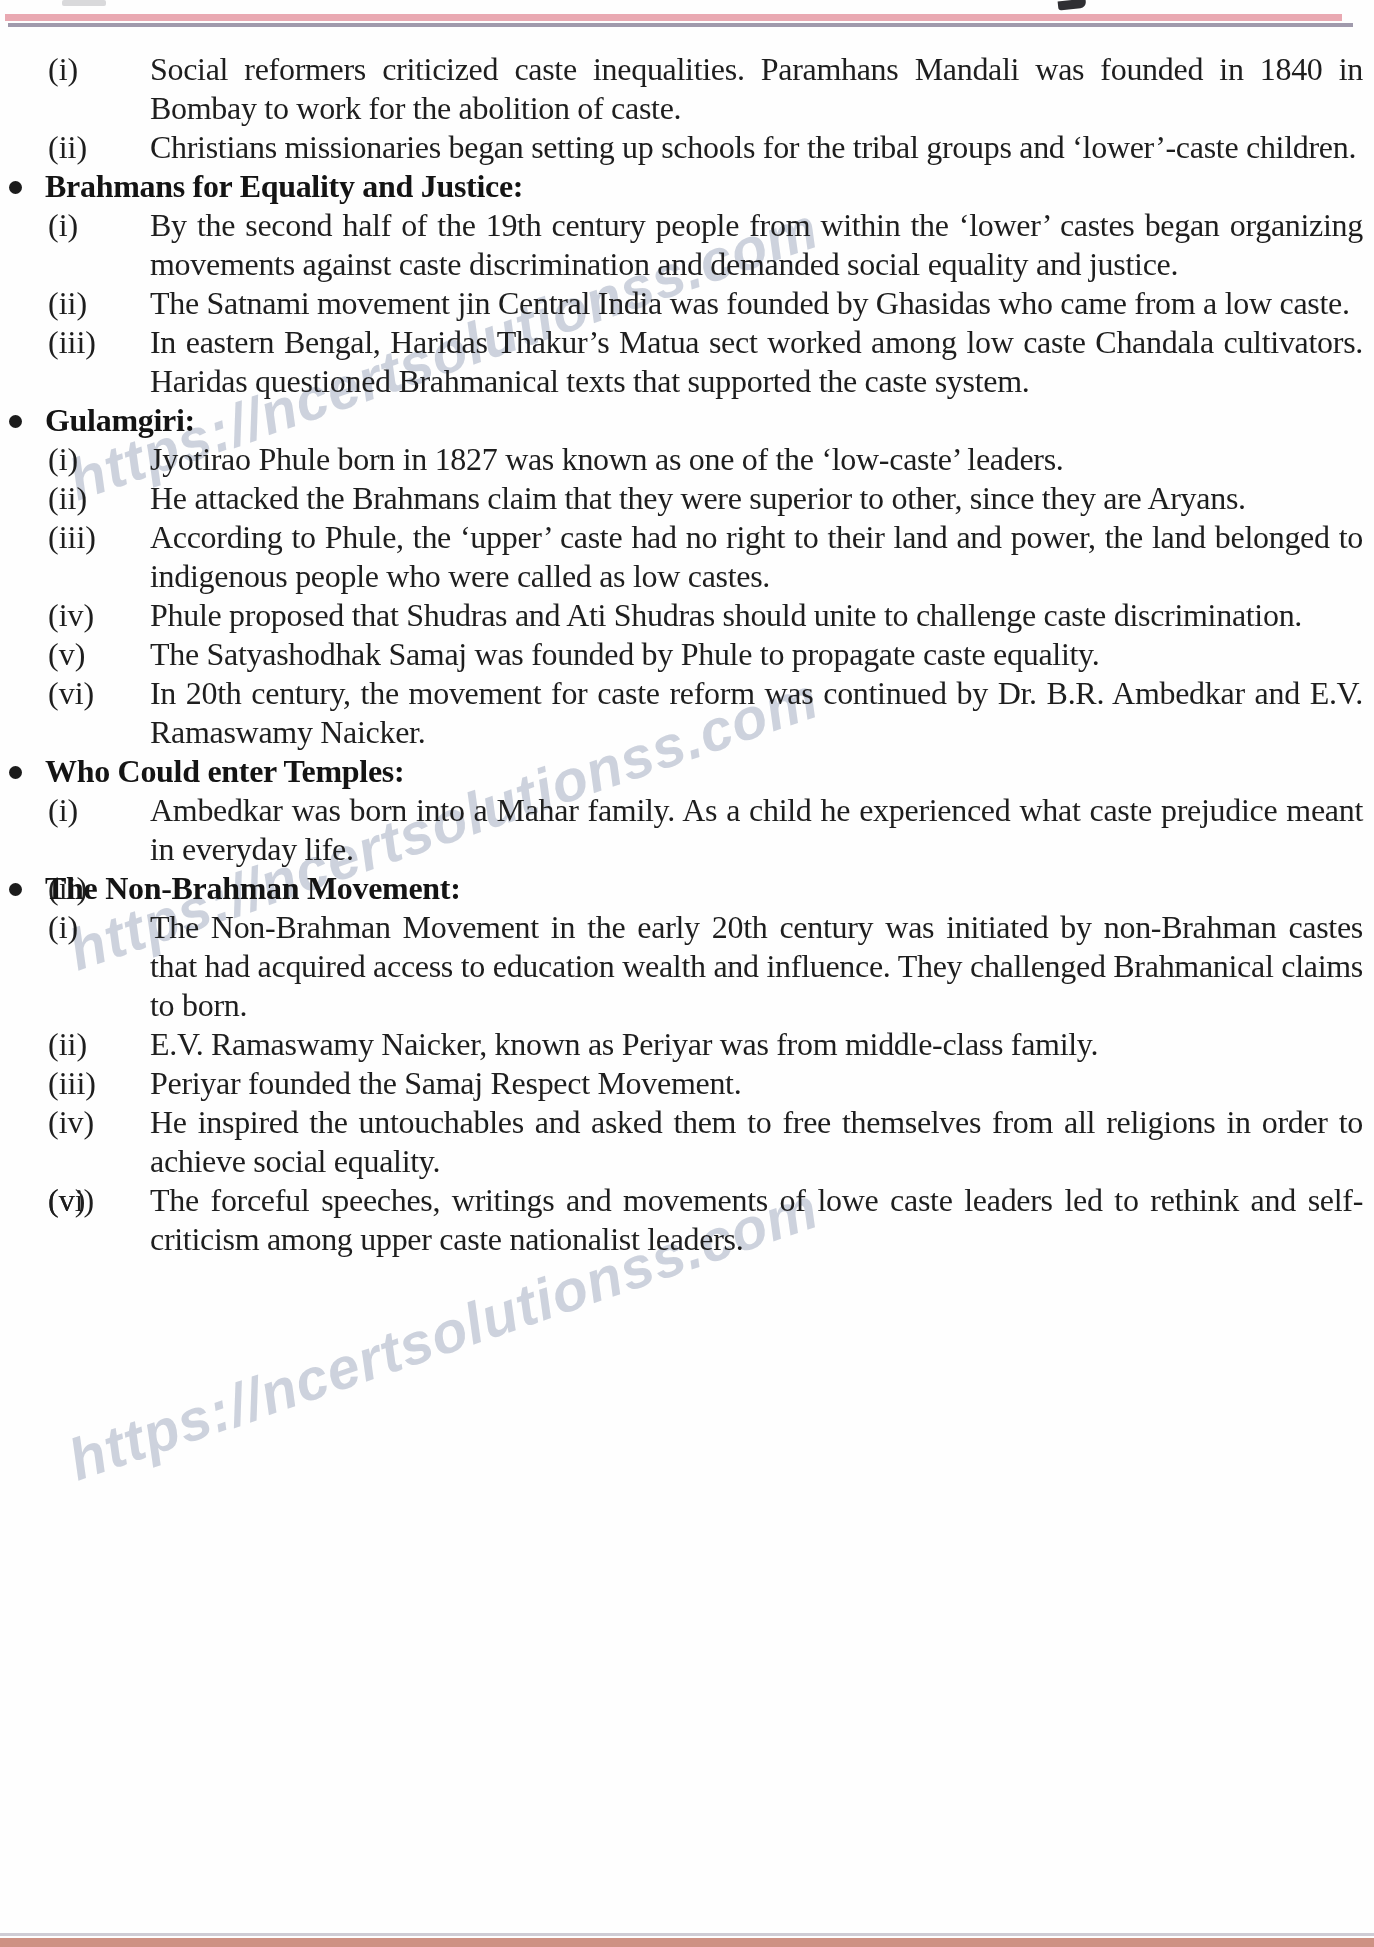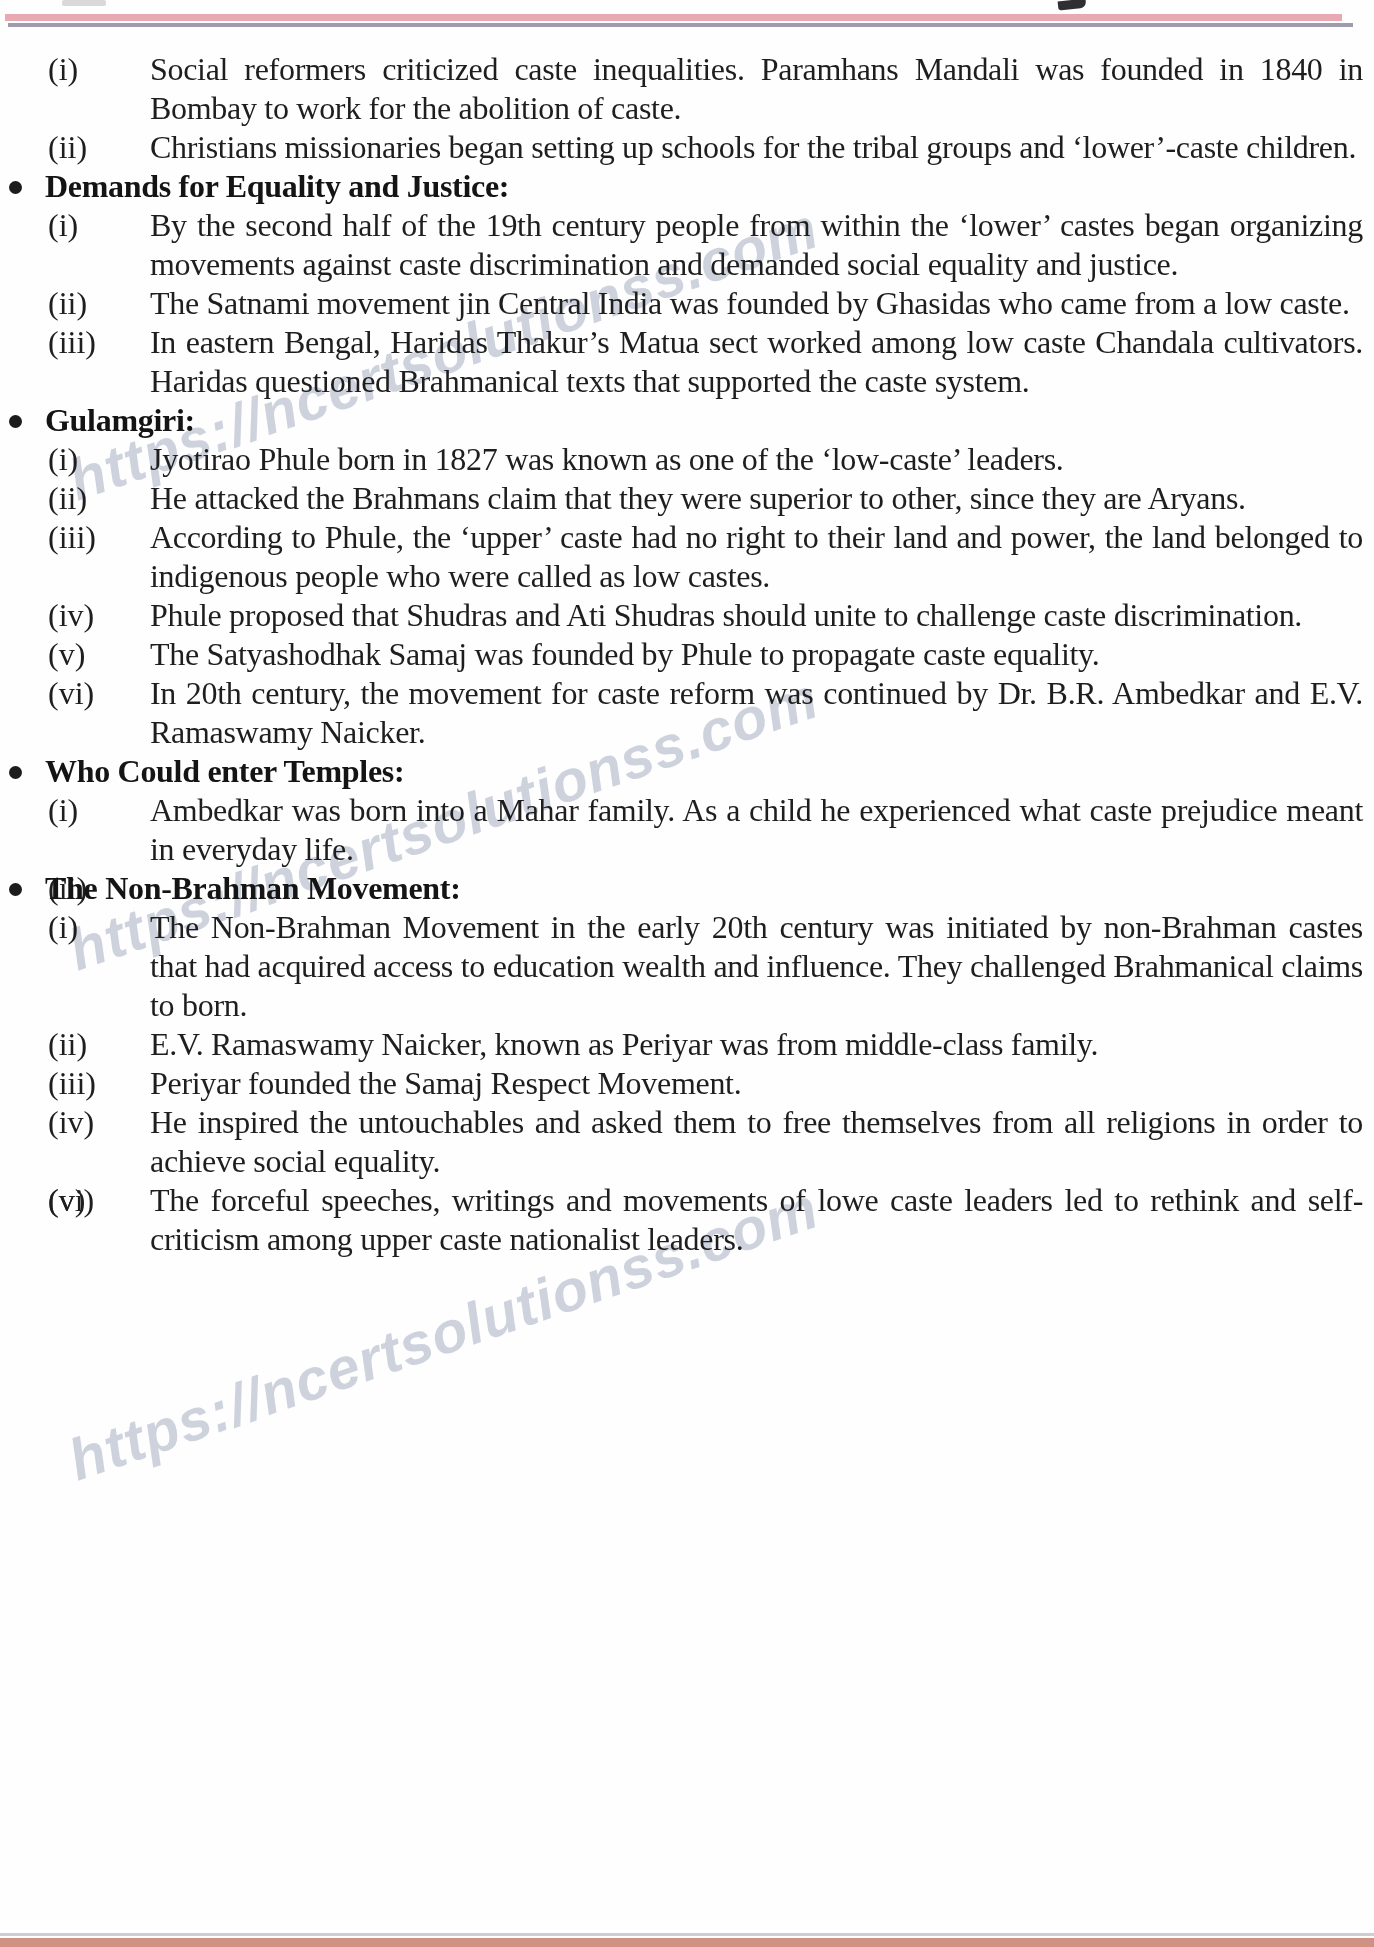--- a/index.html
+++ b/index.html
@@ -102,21 +102,21 @@
   <div class="watermark wm1" style="color: rgb(140, 152, 176);">https://ncertsolutionss.com</div>
   <div class="watermark wm2" style="color: rgb(140, 152, 176);">https://ncertsolutionss.com</div>
   <div class="watermark wm3" style="color: rgb(140, 152, 176);">https://ncertsolutionss.com</div>
 
   <main class="content" id="content">
       <section class="sec">
         <div class="item"><span class="marker">(i)</span><span>Social reformers criticized caste inequalities. Paramhans Mandali was founded in 1840 in Bombay to work for the abolition of caste.</span></div>
         <div class="item"><span class="marker">(ii)</span><span>Christians missionaries began setting up schools for the tribal groups and ‘lower’-caste children.</span></div>
       </section>
       <section class="sec">
-        <div class="heading"><span class="bullet"></span><span>Demands for Equality and Justice:</span></div>
+        <div class="heading"><span class="bullet"></span><span>Brahmans for Equality and Justice:</span></div>
         <div class="item"><span class="marker">(i)</span><span>By the second half of the 19th century people from within the ‘lower’ castes began organizing movements against caste discrimination and demanded social equality and justice.</span></div>
         <div class="item"><span class="marker">(ii)</span><span>The Satnami movement jin Central India was founded by Ghasidas who came from a low caste.</span></div>
         <div class="item"><span class="marker">(iii)</span><span>In eastern Bengal, Haridas Thakur’s Matua sect worked among low caste Chandala cultivators. Haridas questioned Brahmanical texts that supported the caste system.</span></div>
       </section>
       <section class="sec">
         <div class="heading"><span class="bullet"></span><span>Gulamgiri:</span></div>
         <div class="item"><span class="marker">(i)</span><span>Jyotirao Phule born in 1827 was known as one of the ‘low-caste’ leaders.</span></div>
         <div class="item"><span class="marker">(ii)</span><span>He attacked the Brahmans claim that they were superior to other, since they are Aryans.</span></div>
         <div class="item"><span class="marker">(iii)</span><span>According to Phule, the ‘upper’ caste had no right to their land and power, the land belonged to indigenous people who were called as low castes.</span></div>
         <div class="item"><span class="marker">(iv)</span><span>Phule proposed that Shudras and Ati Shudras should unite to challenge caste discrimination.</span></div>

